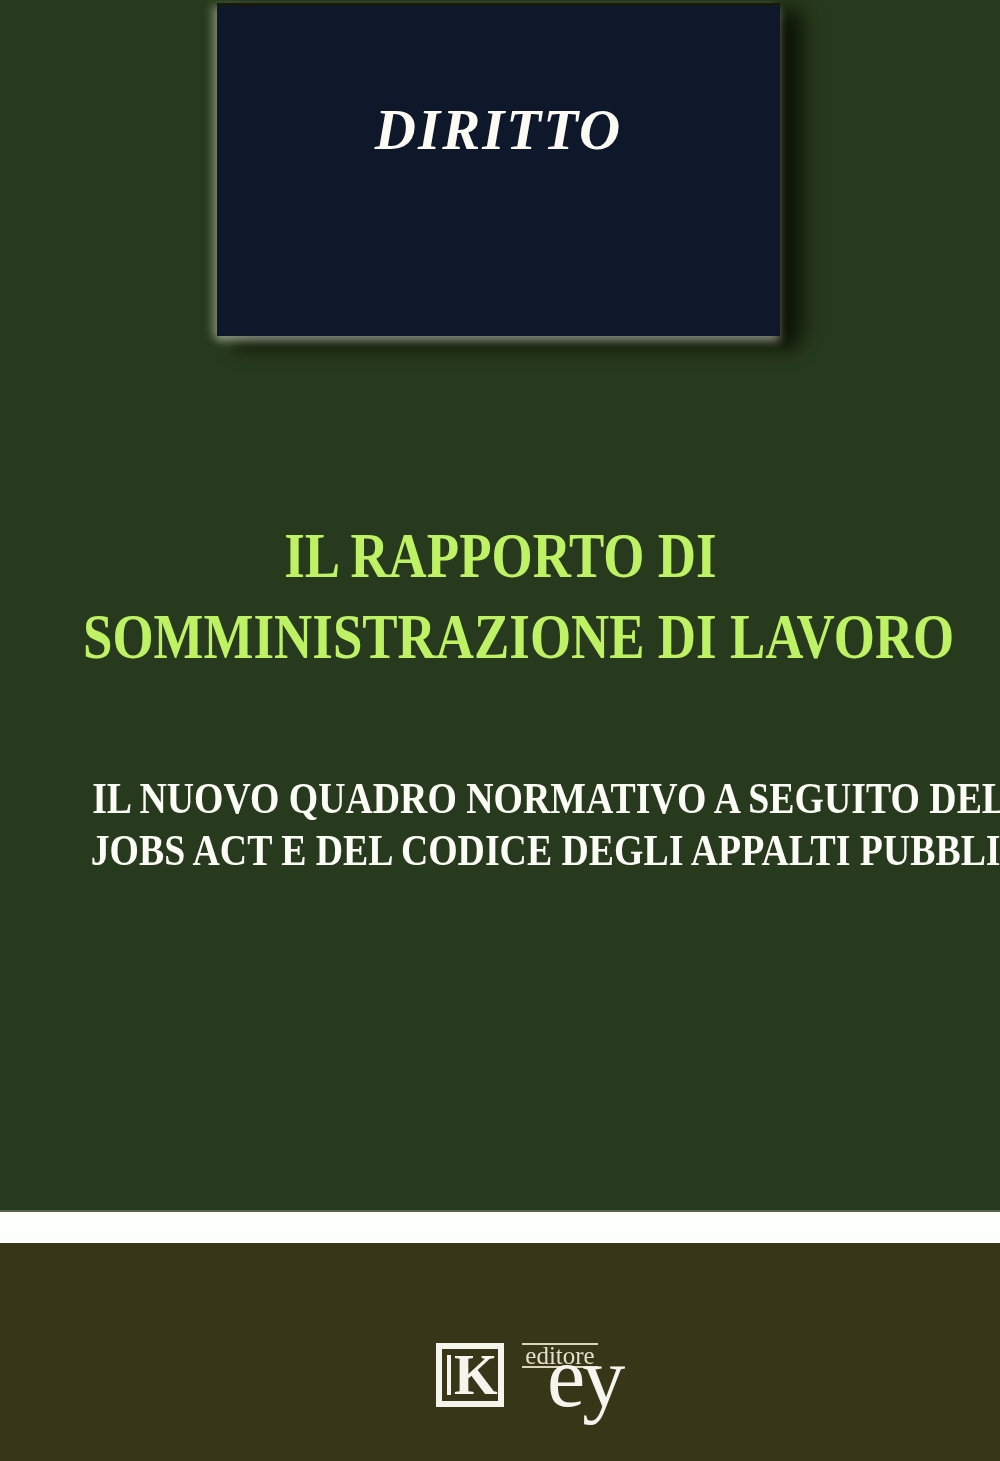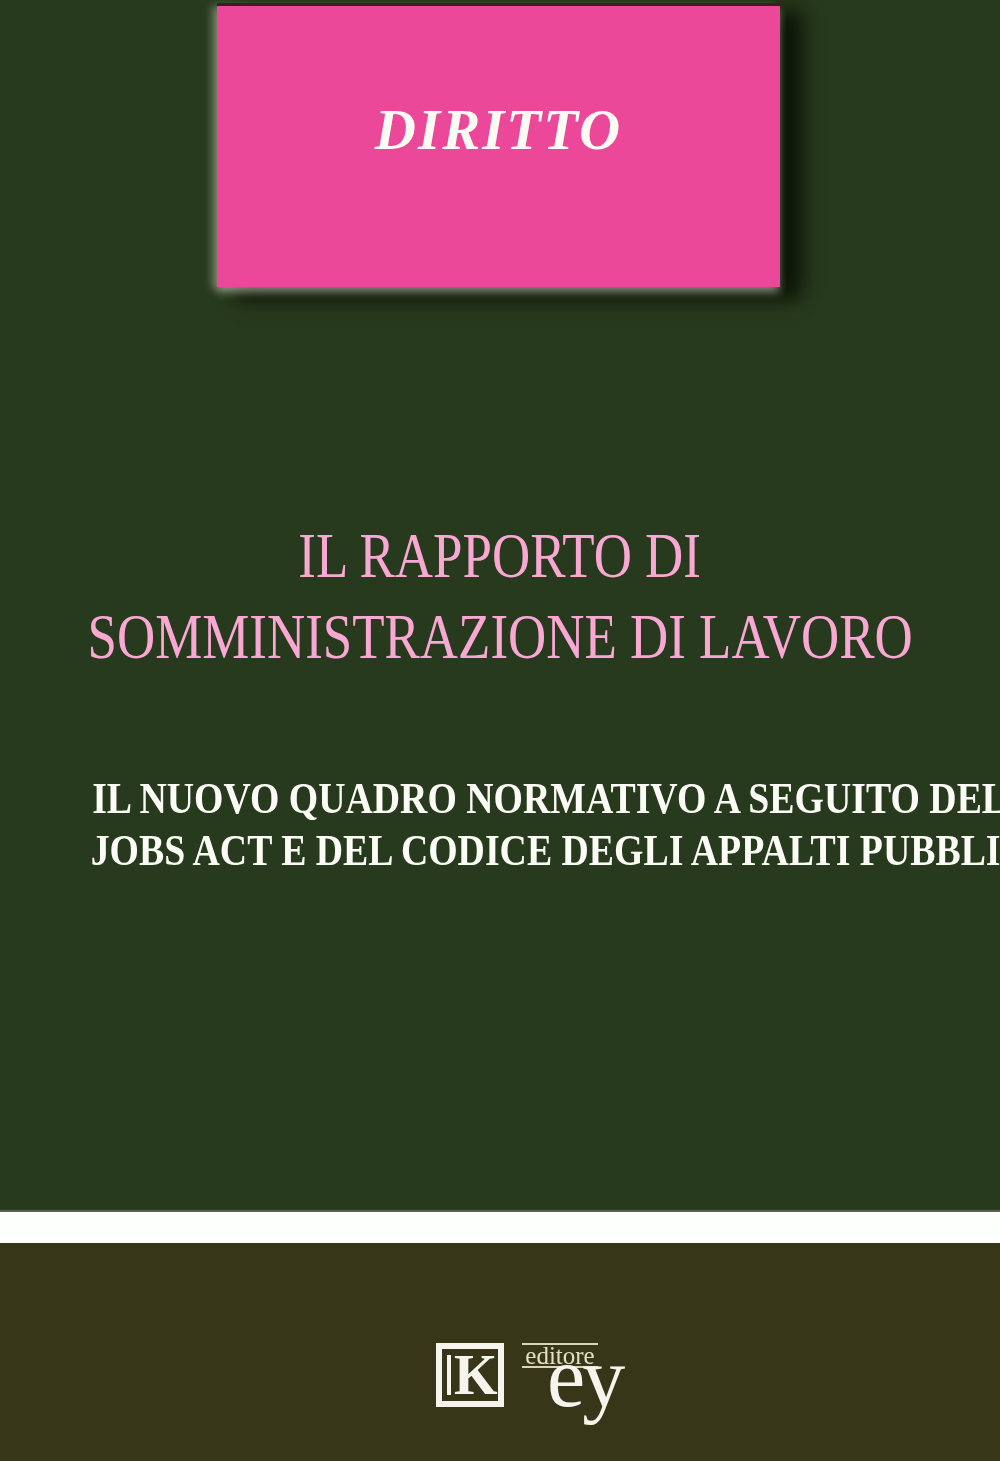--- a/index.html
+++ b/index.html
@@ -13,22 +13,22 @@
     overflow: hidden;
     font-family: "Liberation Serif", "DejaVu Serif", serif;
   }
 
   
   .category-box {
     position: absolute;
     left: 217px;
     top: 3px;
     width: 563px;
-    height: 284px;
-    background: #ec4899;
+    height: 333px;
+    background: #0f172a;
     border-top: 3px solid rgba(24, 26, 10, 0.85);
     box-shadow:
       -6px 2px 8px rgba(214, 218, 198, 0.30),
       0 6px 8px rgba(222, 226, 206, 0.40),
       18px 14px 16px rgba(6, 10, 2, 0.60),
       24px 4px 18px rgba(6, 10, 2, 0.45);
   }
   .category-text {
     padding-top: 88px;
     text-align: center;
@@ -58,24 +58,24 @@
     transform-origin: 50% 50%;
   }
 
   
   .title {
     position: absolute;
     top: 516px;
     left: 0;
     width: 100%;
     text-align: center;
-    font-weight: normal;
+    font-weight: bold;
     font-size: 63px;
     line-height: 81px;
-    color: #f9a8d4;
+    color: #bef264;
     white-space: nowrap;
   }
   .title .squeeze {
     display: inline-block;
     transform: scaleX(0.84);
     transform-origin: 50% 50%;
   }
 
   
   .subtitle {

